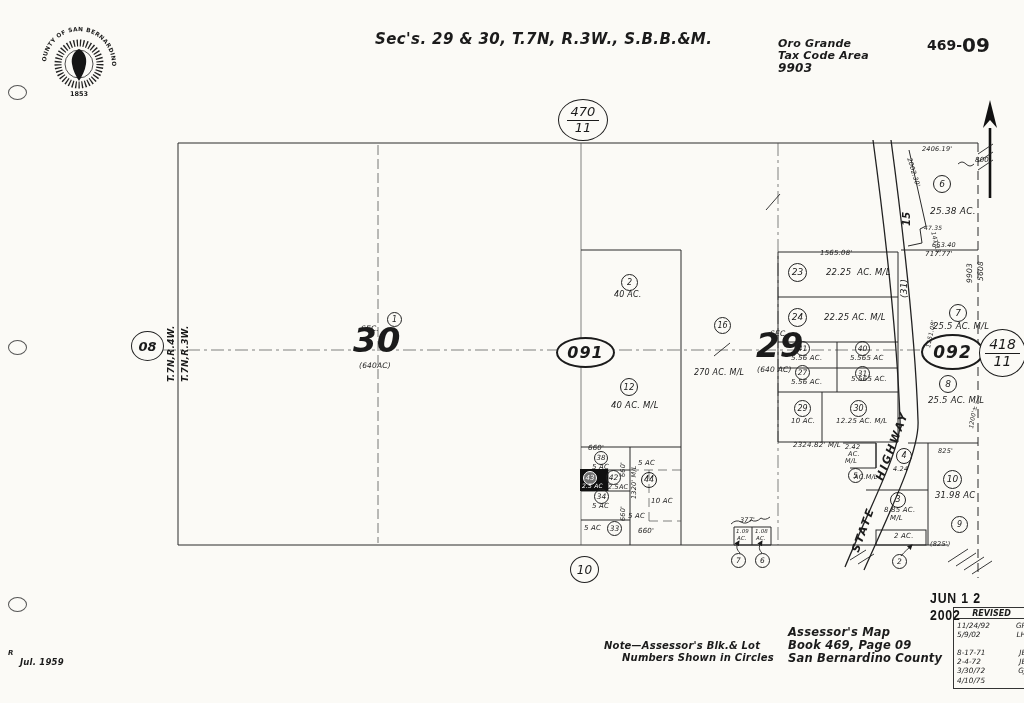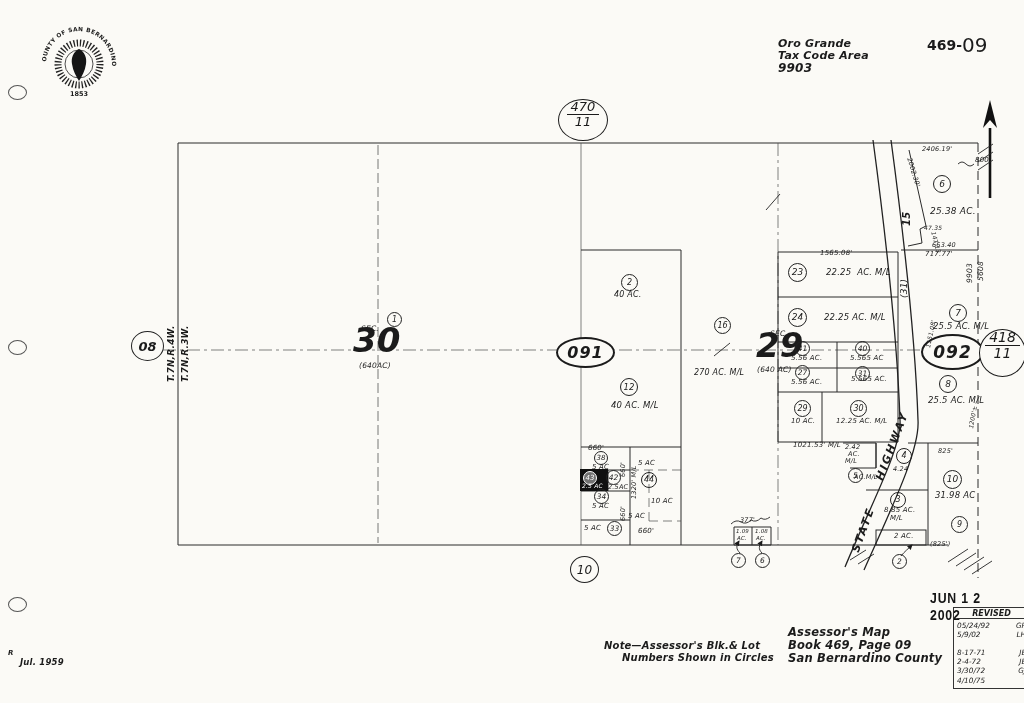--- a/index.html
+++ b/index.html
@@ -13,21 +13,21 @@
   .qline{stroke-dasharray:10,4;stroke-width:0.8;stroke:#555}
   .road{stroke:#222;stroke-width:1.3;fill:none}
   .tick{stroke:#222;stroke-width:0.9;fill:none}
   .lbl{position:absolute;font-style:italic;font-size:8px;line-height:1.12;white-space:pre;letter-spacing:.2px}
   .b{font-weight:bold}
   .circ{position:absolute;border:1px solid #222;border-radius:50%;display:flex;align-items:center;
         justify-content:center;font-style:italic;line-height:1;background:transparent}
   .oval{position:absolute;border:2.5px solid #1b1b1b;border-radius:50%;display:flex;align-items:center;
         justify-content:center;font-weight:bold;font-style:italic;background:#fbfaf6}
   .frac{position:absolute;border:1.4px solid #1b1b1b;border-radius:50%;display:flex;flex-direction:column;
-        align-items:center;font-style:italic;background:#fbfaf6;line-height:1.1}
+        align-items:center;justify-content:center;font-style:italic;background:#fbfaf6;line-height:1.1}
   .frac .tp{border-bottom:1px solid #1b1b1b;padding:0 4px}
   .rot{transform-origin:0 0}
   .hole{position:absolute;width:17px;height:13px;border:1.6px solid #555;border-radius:50%}
   .stamp{position:absolute;font-family:"Liberation Sans",sans-serif;font-weight:bold;font-size:15px;
          letter-spacing:1px;transform:scaleX(.82);transform-origin:left top;color:#141414}
   .rev{position:absolute;left:953px;top:607px;width:69px;border:1.2px solid #333;font-style:italic;
        font-size:7.3px;padding:1px 3px 3px 3px;background:transparent}
   .rev-title{text-align:center;font-weight:bold;font-size:8px;border-bottom:1px solid #333;margin-bottom:2px}
   .rev-row{display:flex;justify-content:space-between;line-height:1.25}
   .rev-gap{height:9px}
@@ -102,26 +102,27 @@
     </defs>
     <circle cx="45" cy="46" r="21" fill="none" stroke="#222" stroke-width="7" stroke-dasharray="1.3,1.9"></circle>
     <circle cx="45" cy="46" r="14" fill="none" stroke="#222" stroke-width="0.8"></circle>
     <path d="M45,31 C39,34 37,40 38,46 C39,53 42,58 45,63 C48,58 51,53 52,46 C53,40 51,34 45,31 Z" fill="#151515"></path>
     <text font-size="5.8" font-weight="bold" letter-spacing="0.4" fill="#1b1b1b" font-family="DejaVu Sans, sans-serif">
       <textPath href="#sealTextArc" startOffset="25%" text-anchor="middle">COUNTY OF SAN BERNARDINO</textPath>
     </text>
     <text x="45" y="78" text-anchor="middle" font-size="6.5" font-weight="bold" fill="#1b1b1b">1853</text>
   </svg>
 
+  <div class="lbl b" style="left:375px;top:31px;font-size:15px;letter-spacing:.4px">Sec's. 29 &amp; 30, T.7N, R.3W., S.B.B.&amp;M.</div>
   <div class="lbl b" style="left:778px;top:38px;font-size:11px">Oro Grande</div>
   <div class="lbl b" style="left:778px;top:50px;font-size:11px">Tax Code Area</div>
   <div class="lbl b" style="left:778px;top:62px;font-size:12px">9903</div>
   <div style="position:absolute;left:927px;top:33px;display:flex;align-items:flex-start">
     <span style="font-weight:bold;font-size:14px;padding-top:4px">469-</span>
-    <span style="font-weight:normal;font-size:20px">09</span>
+    <span style="font-weight:bold;font-size:20px">09</span>
   </div>
 
   <div class="frac" style="left:558px;top:99px;width:48px;height:40px;font-size:13px">
     <span class="tp">470</span>
     <span>11</span>
   </div>
   <div class="circ b" style="left:131px;top:331px;width:31px;height:28px;font-size:13px">08</div>
   <div class="oval" style="left:556px;top:337px;width:55px;height:27px;font-size:16px;letter-spacing:1px">091</div>
   <div class="oval" style="left:921px;top:334px;width:59px;height:32px;font-size:17px;letter-spacing:1px">092</div>
   <div class="frac" style="left:979px;top:329px;width:45px;height:46px;font-size:14px">
@@ -159,21 +160,21 @@
   <div class="circ" style="left:855px;top:341px;width:13px;height:13px;font-size:7.5px">40</div>
   <div class="lbl" style="left:850px;top:355px;font-size:7px">5.565 AC</div>
   <div class="circ" style="left:795px;top:365px;width:13px;height:13px;font-size:7.5px">27</div>
   <div class="lbl" style="left:791px;top:379px;font-size:7px">5.56 AC.</div>
   <div class="circ" style="left:855px;top:366px;width:13px;height:13px;font-size:7.5px">31</div>
   <div class="lbl" style="left:851px;top:376px;font-size:7px">5.565 AC.</div>
   <div class="circ" style="left:794px;top:400px;width:15px;height:15px;font-size:8px">29</div>
   <div class="lbl" style="left:791px;top:418px;font-size:7px">10 AC.</div>
   <div class="circ" style="left:850px;top:400px;width:15px;height:15px;font-size:8px">30</div>
   <div class="lbl" style="left:836px;top:418px;font-size:7px">12.25 AC. M/L</div>
-  <div class="lbl" style="left:793px;top:442px;font-size:7px">1021.53' M/L</div>
+  <div class="lbl" style="left:793px;top:442px;font-size:7px">2324.82' M/L</div>
 
   <div class="lbl" style="left:922px;top:146px;font-size:6.5px">2406.19'</div>
   <div class="lbl" style="left:975px;top:157px;font-size:7px">800'</div>
   <div class="lbl rot" style="left:912px;top:157px;font-size:6.5px;transform:rotate(73deg)">2002.30'</div>
   <div class="lbl b rot" style="left:901px;top:226px;font-size:10px;transform:rotate(-90deg)">15</div>
   <div class="lbl" style="left:924px;top:225px;font-size:6px">47.35</div>
   <div class="lbl rot" style="left:936px;top:231px;font-size:6px;transform:rotate(75deg)">147.13</div>
   <div class="circ" style="left:933px;top:175px;width:16px;height:16px;font-size:9px">6</div>
   <div class="lbl" style="left:930px;top:206px;font-size:9px">25.38 AC.</div>
   <div class="lbl" style="left:932px;top:242px;font-size:6.5px">663.40</div>
@@ -241,21 +242,21 @@
   <div class="lbl b" style="left:788px;top:626px;font-size:11.5px">Assessor's Map</div>
   <div class="lbl b" style="left:788px;top:639px;font-size:11.5px">Book 469, Page 09</div>
   <div class="lbl b" style="left:788px;top:652px;font-size:11.5px">San Bernardino County</div>
   <div class="lbl b" style="left:8px;top:650px;font-size:7px">R</div>
   <div class="lbl b" style="left:20px;top:658px;font-size:8.5px">Jul. 1959</div>
 
   <div class="stamp" style="left:930px;top:589px">JUN 1 2 2002</div>
   <div class="rev">
     <div class="rev-title">REVISED</div>
     <div class="rev-row">
-      <span>05/24/92</span>
+      <span>11/24/92</span>
       <span>GP</span>
     </div>
     <div class="rev-row">
       <span>5/9/02</span>
       <span>LH</span>
     </div>
     <div class="rev-gap"></div>
     <div class="rev-row">
       <span>8-17-71</span>
       <span>JE</span>

